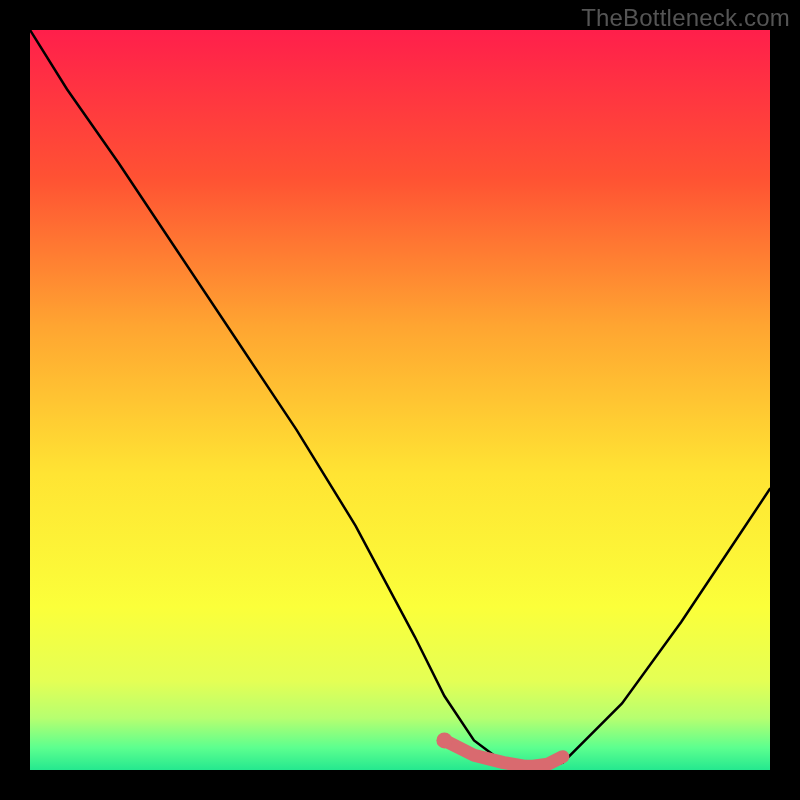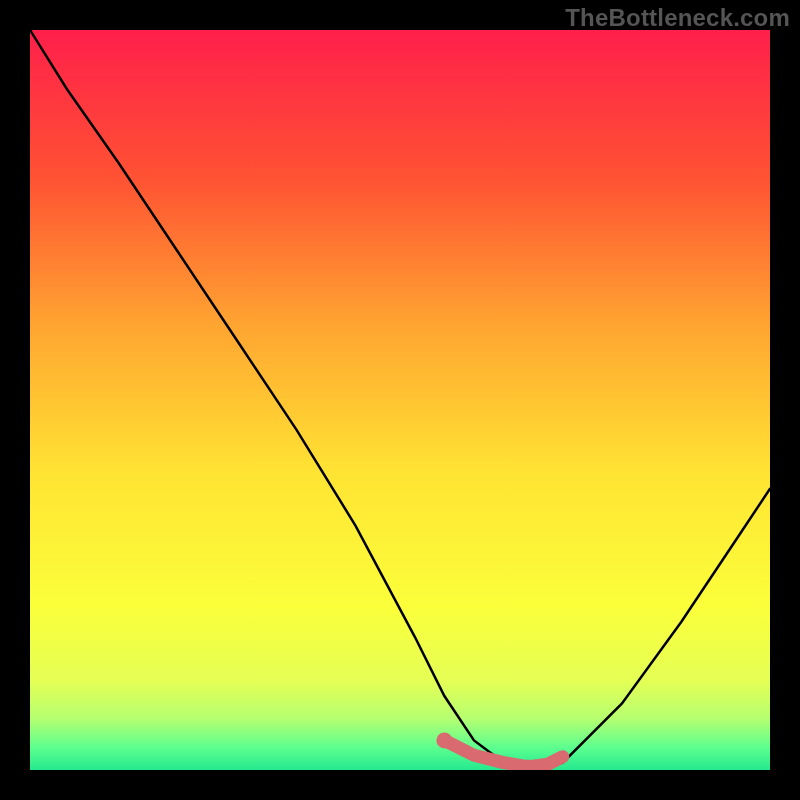--- a/index.html
+++ b/index.html
@@ -14,21 +14,21 @@
     position: relative;
     width: 800px;
     height: 800px;
   }
   .watermark {
     position: absolute;
     top: 4px;
     right: 10px;
     font-family: Arial, Helvetica, sans-serif;
     font-size: 24px;
-    font-weight: 700;
+    font-weight: 400;
     color: #555555;
     letter-spacing: 0.2px;
   }
   svg.plot {
     position: absolute;
     left: 30px;
     top: 30px;
     width: 740px;
     height: 740px;
     display: block;

